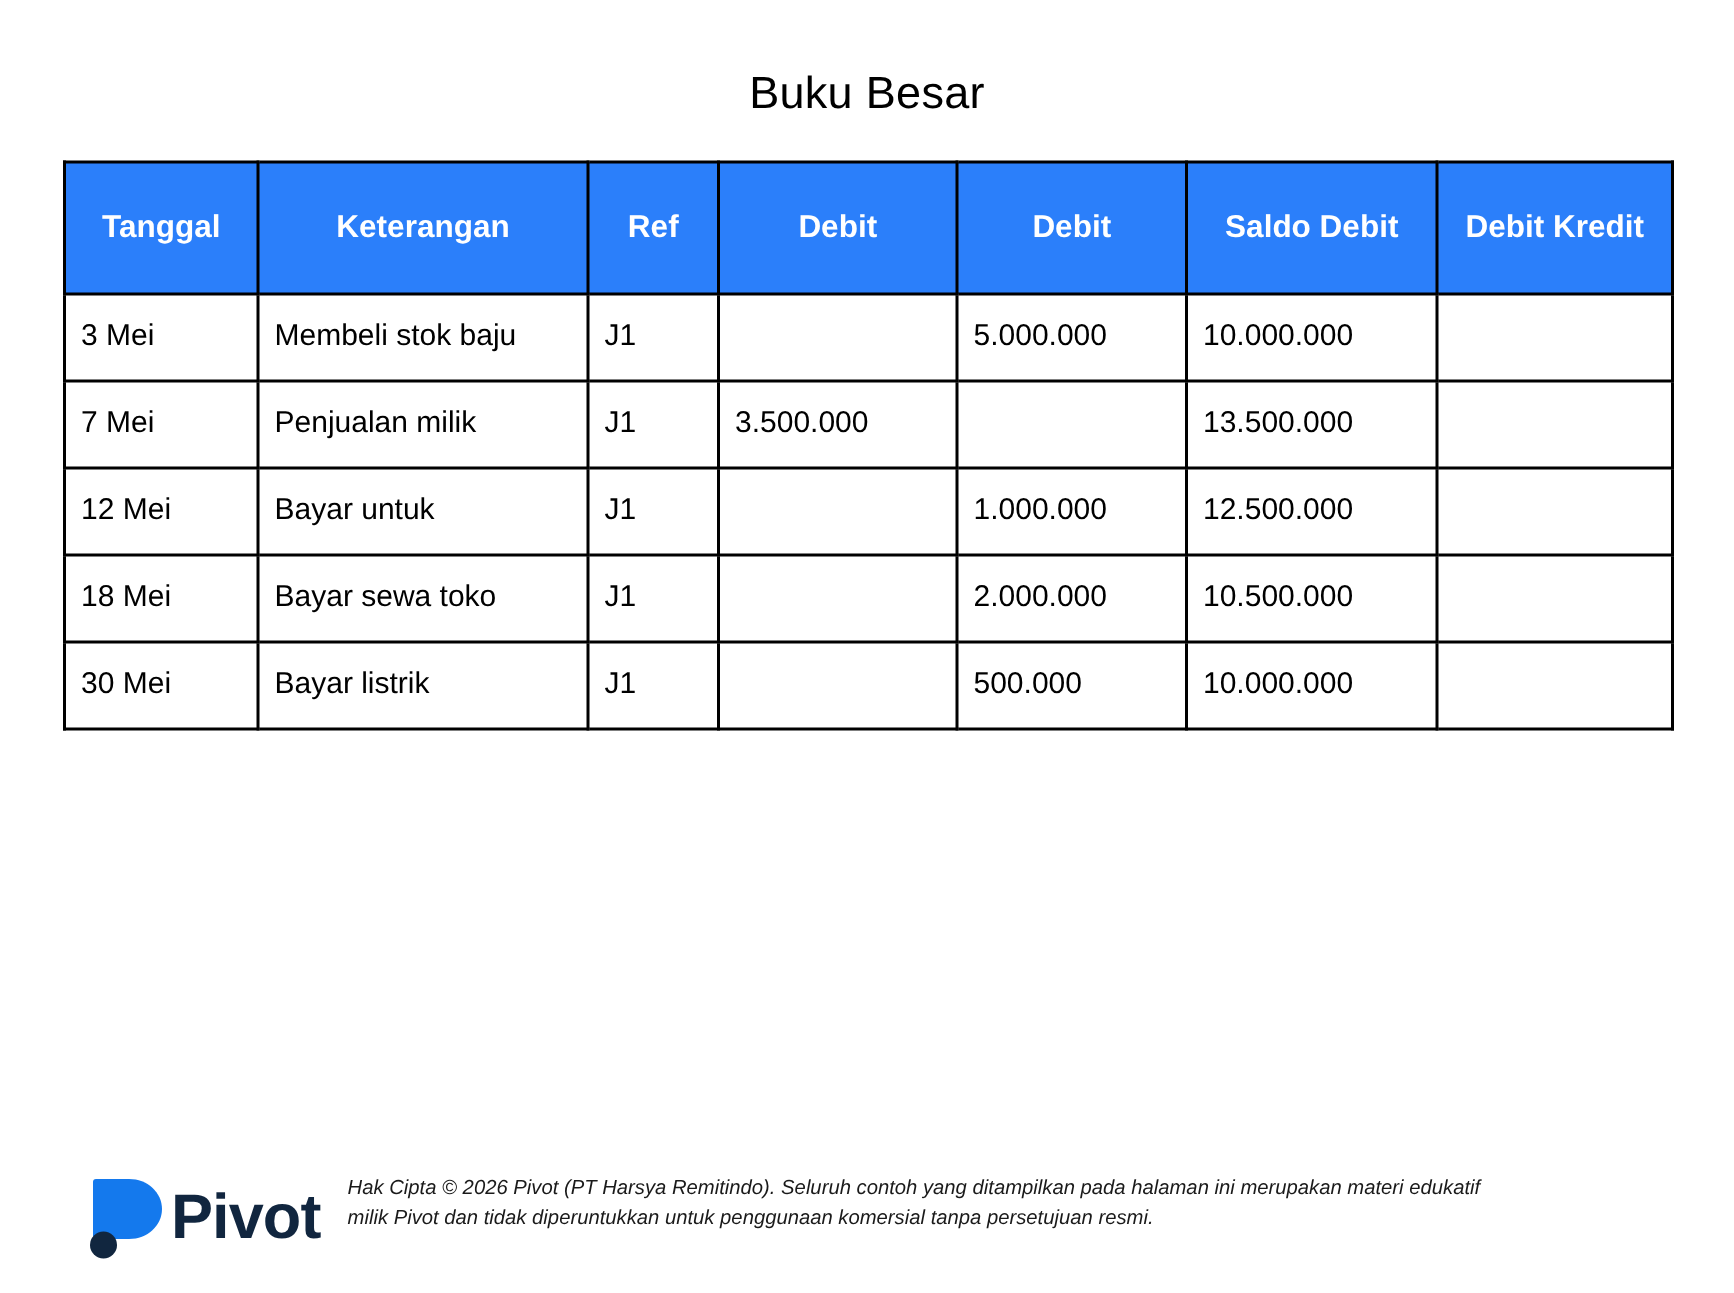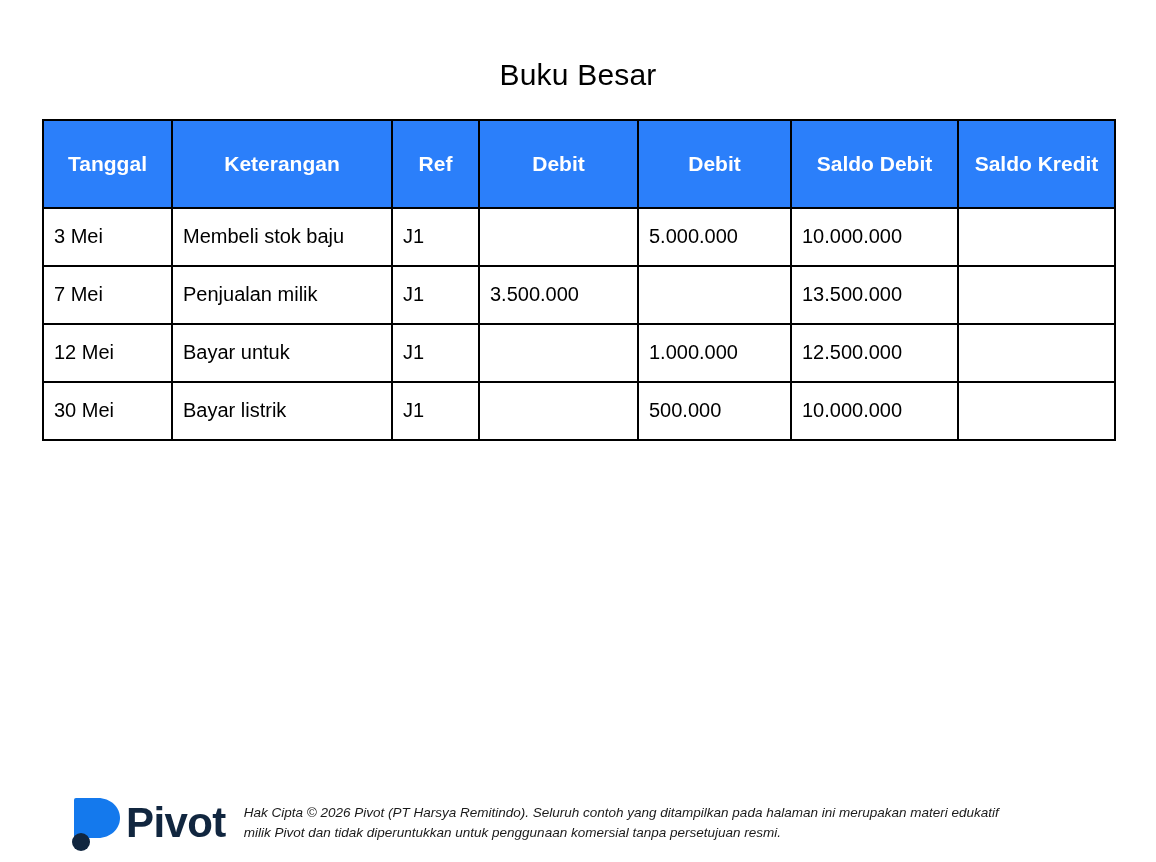--- a/index.html
+++ b/index.html
@@ -20,21 +20,21 @@
     height: 862px;
     box-sizing: border-box;
   }
 
   
   .doc-title {
     text-align: center;
     font-size: 30px;
     font-weight: 400;
     letter-spacing: 0.2px;
-    margin: 16px;
+    margin: 4px;
     padding-top: 42px;
     color: #000;
   }
 
   
   .meta-row {
     display: flex;
     justify-content: space-between;
     align-items: baseline;
     padding: 0 40px 0 42px;
@@ -97,25 +97,25 @@
   col.c-debit { width: 159px; }
   col.c-kredit { width: 153px; }
   col.c-saldo-debit { width: 167px; }
   col.c-saldo-kredit { width: 157px; }
 
   td.cell-empty { }
 
   
   .footer {
     position: absolute;
-    left: 12px;
+    left: 0;
     right: 0;
     bottom: 26px;
     display: flex;
-    align-items: center;
+    align-items: flex-start;
     padding: 0 42px 0 58px;
     box-sizing: border-box;
   }
   .logo {
     display: flex;
     align-items: center;
     flex: 0 0 auto;
     margin-right: 18px;
   }
   .logo-mark {
@@ -160,21 +160,21 @@
         <col class="c-saldo-kredit">
       </colgroup>
       <thead>
         <tr>
           <th>Tanggal</th>
           <th>Keterangan</th>
           <th>Ref</th>
           <th>Debit</th>
           <th>Debit</th>
           <th>Saldo Debit</th>
-          <th>Saldo Kredit</th>
+          <th>Debit Kredit</th>
         </tr>
       </thead>
       <tbody>
         <tr>
           <td>3 Mei</td>
           <td>Membeli stok baju</td>
           <td>J1</td>
           <td class="cell-empty"></td>
           <td>5.000.000</td>
           <td>10.000.000</td>
@@ -189,20 +189,29 @@
           <td>13.500.000</td>
           <td class="cell-empty"></td>
         </tr>
         <tr>
           <td>12 Mei</td>
           <td>Bayar untuk</td>
           <td>J1</td>
           <td class="cell-empty"></td>
           <td>1.000.000</td>
           <td>12.500.000</td>
+          <td class="cell-empty"></td>
+        </tr>
+        <tr>
+          <td>18 Mei</td>
+          <td>Bayar sewa toko</td>
+          <td>J1</td>
+          <td class="cell-empty"></td>
+          <td>2.000.000</td>
+          <td>10.500.000</td>
           <td class="cell-empty"></td>
         </tr>
         <tr>
           <td>30 Mei</td>
           <td>Bayar listrik</td>
           <td>J1</td>
           <td class="cell-empty"></td>
           <td>500.000</td>
           <td>10.000.000</td>
           <td class="cell-empty"></td>

